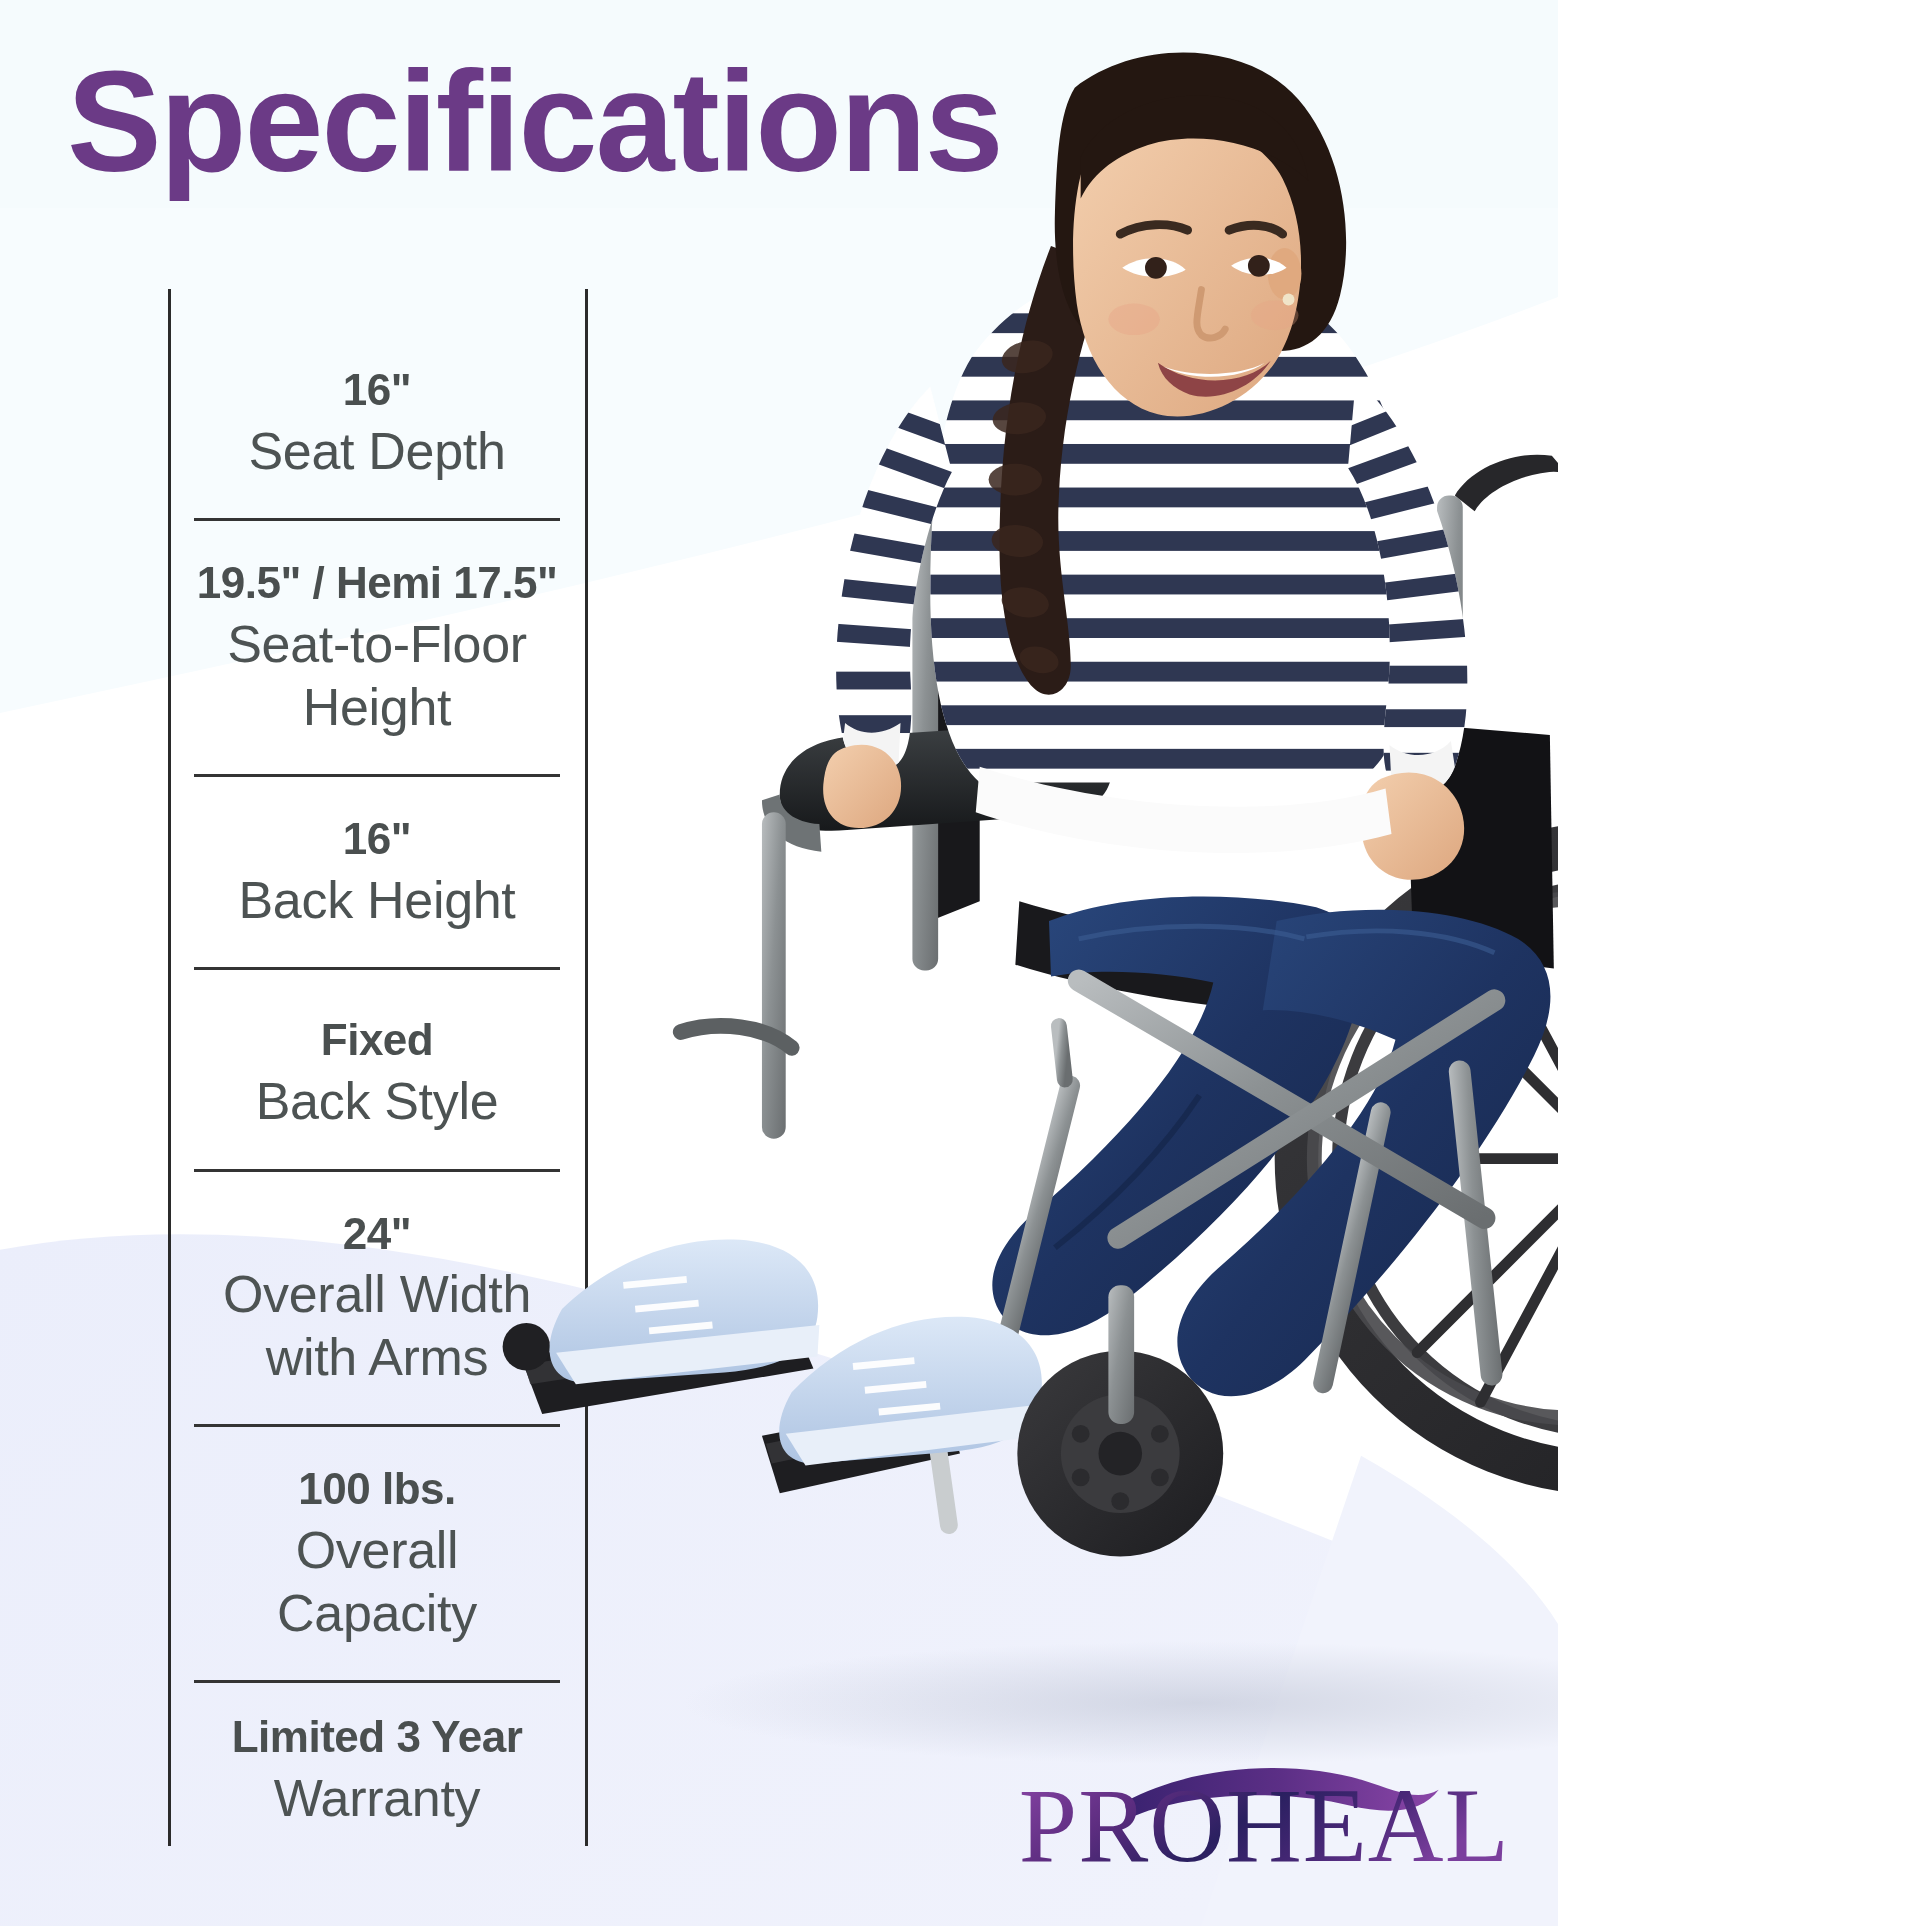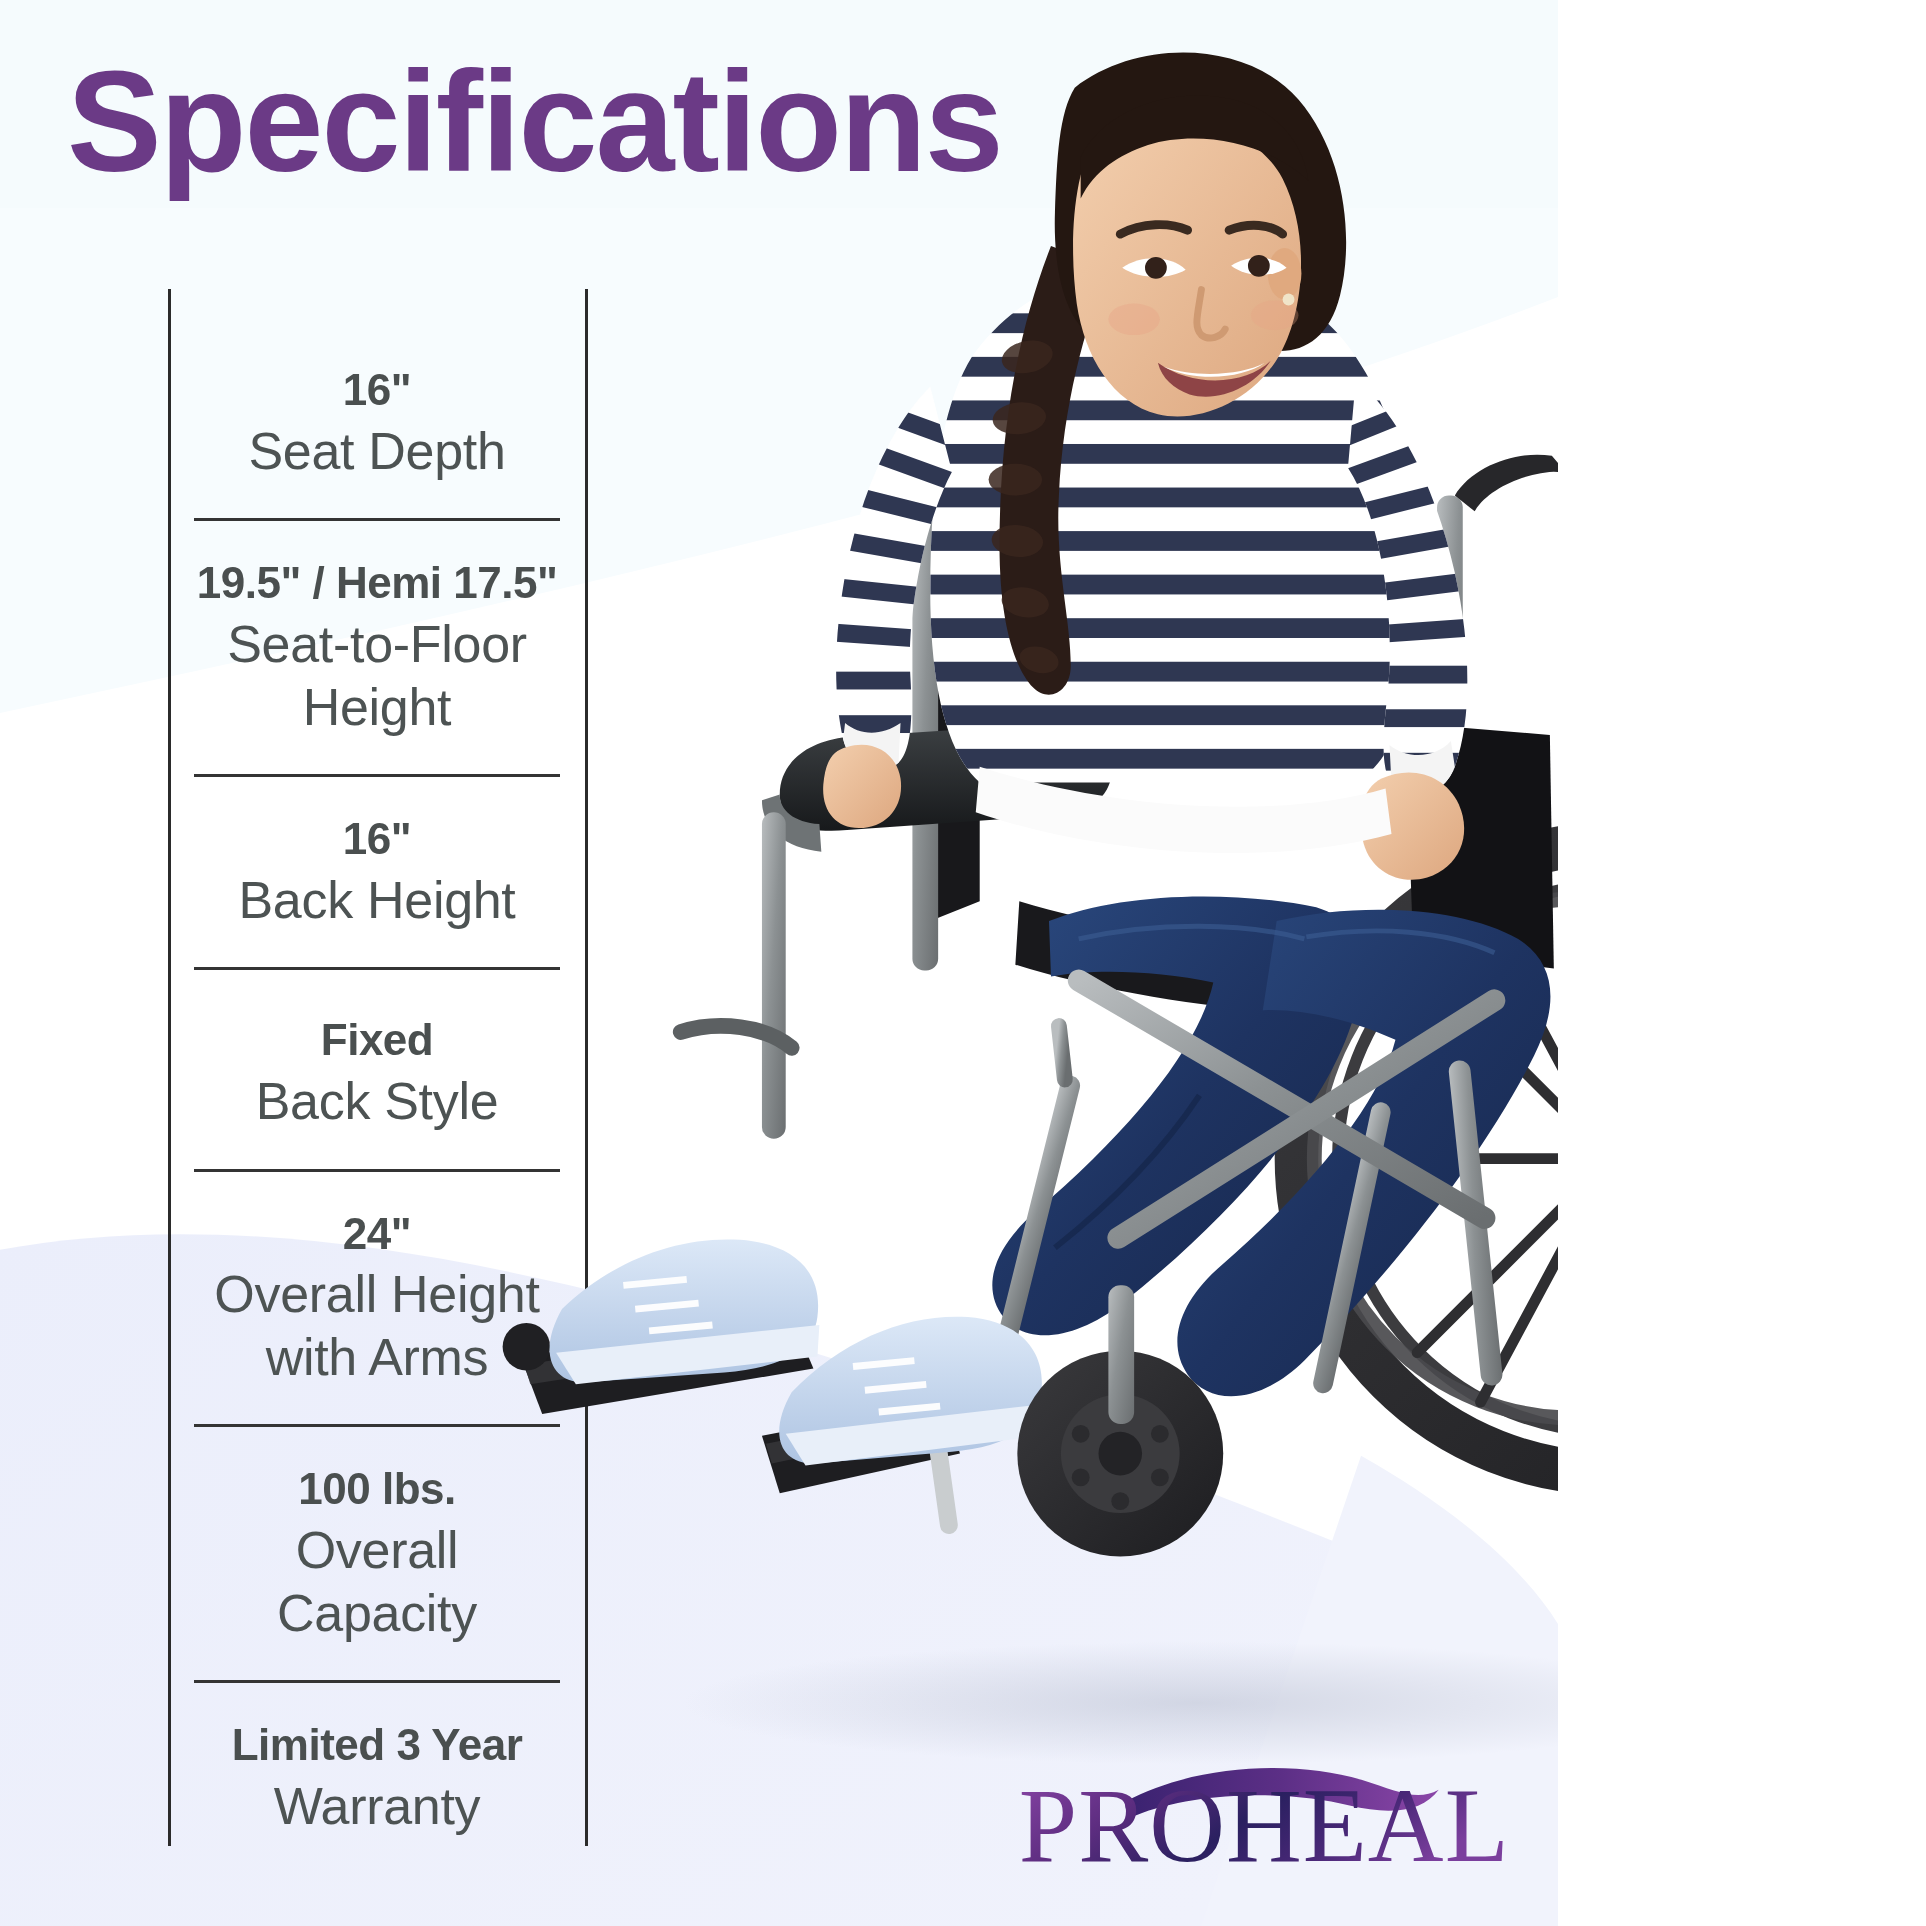--- a/index.html
+++ b/index.html
@@ -54,21 +54,21 @@
     white-space:pre-line;
   }
 
   
   .r0{padding-top:75px;padding-bottom:36px;}
   .r1{padding-top:36px;padding-bottom:36px;}
   .r2{padding-top:36px;padding-bottom:36px;}
   .r3{padding-top:44px;padding-bottom:36px;}
   .r4{padding-top:36px;padding-bottom:36px;}
   .r5{padding-top:36px;padding-bottom:36px;}
-  .r6{padding-top:36px;padding-bottom:36px;}
+  .r6{padding-top:28px;padding-bottom:36px;}
 
   
   #photo{
     position:absolute;left:465px;top:30px;width:1461px;height:1897px;
   }
 
   
   #logo{
     position:absolute;right:46px;bottom:42px;
     width:515px;height:149px;
@@ -119,21 +119,21 @@
       <div class="spec-row r2">
         <div class="spec-value">16"</div>
         <div class="spec-label">Back Height</div>
       </div>
       <div class="spec-row r3">
         <div class="spec-value">Fixed</div>
         <div class="spec-label">Back Style</div>
       </div>
       <div class="spec-row r4">
         <div class="spec-value">24"</div>
-        <div class="spec-label">Overall Height
+        <div class="spec-label">Overall Width
 with Arms</div>
       </div>
       <div class="spec-row r5">
         <div class="spec-value">100 lbs.</div>
         <div class="spec-label">Overall Capacity</div>
       </div>
       <div class="spec-row r6">
         <div class="spec-value">Limited 3 Year</div>
         <div class="spec-label">Warranty</div>
       </div>

